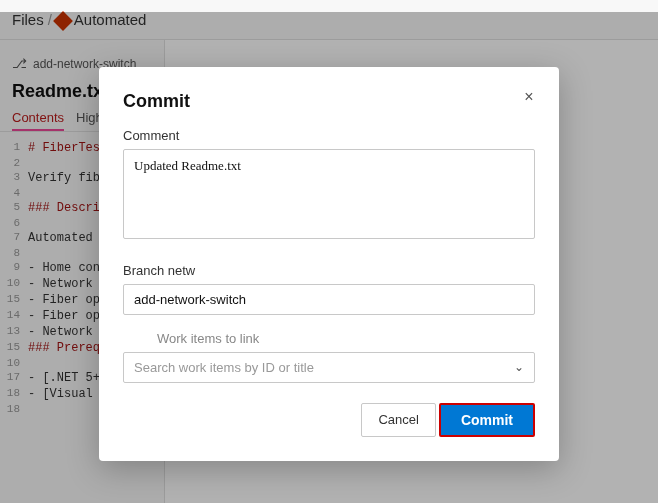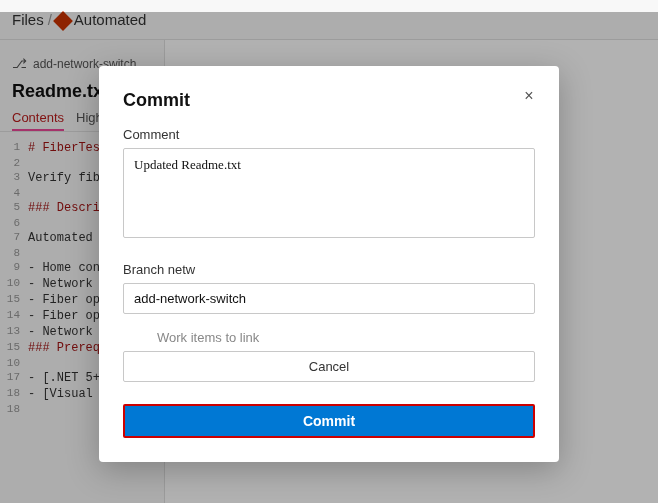--- a/index.html
+++ b/index.html
@@ -213,23 +213,22 @@
       margin-bottom: 20px;
     }
     .chevron-icon {
       font-size: 12px;
       color: #555;
     }
 
     .modal-footer {
       display: flex;
       justify-content: flex-end;
-      gap: 22px;
+      gap: 3px;
       margin-top: 4px;
-      flex-direction: column;
     }
 
     .btn-cancel {
       padding: 7px 16px;
       border: 1px solid #c8c8c8;
       background: #ffffff;
       color: #333;
       font-size: 13px;
       font-family: 'Segoe UI', Arial, sans-serif;
       border-radius: 2px;
@@ -361,20 +360,24 @@
     
     <div class="field-label">Comment</div>
     <textarea class="modal-input" style="">Updated Readme.txt</textarea>
 
     
     <div class="field-label">Branch netw</div>
     <input class="modal-input" type="text" value="add-network-switch" style="">
 
     
     <div class="field-label disabled">Work items to link</div>
+    <div class="dropdown-field">
+      <span>Search work items by ID or title</span>
+      <span class="chevron-icon">⌄</span>
+    </div>
 
     
     <div class="modal-footer">
       <button class="btn-cancel">Cancel</button>
       <button class="btn-commit">Commit</button>
     </div>
 
   </div>
 </div>
 

